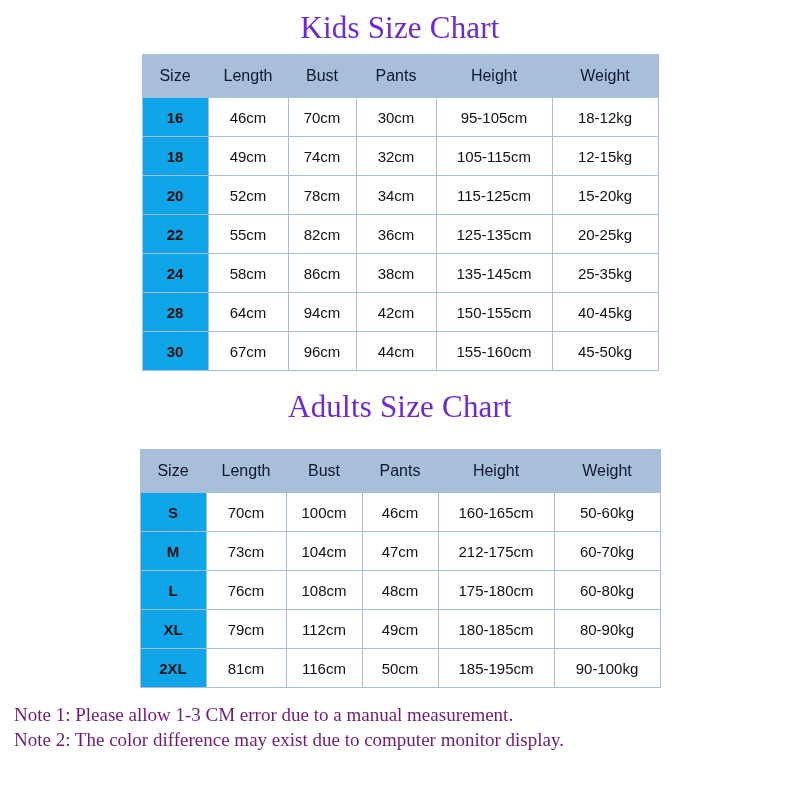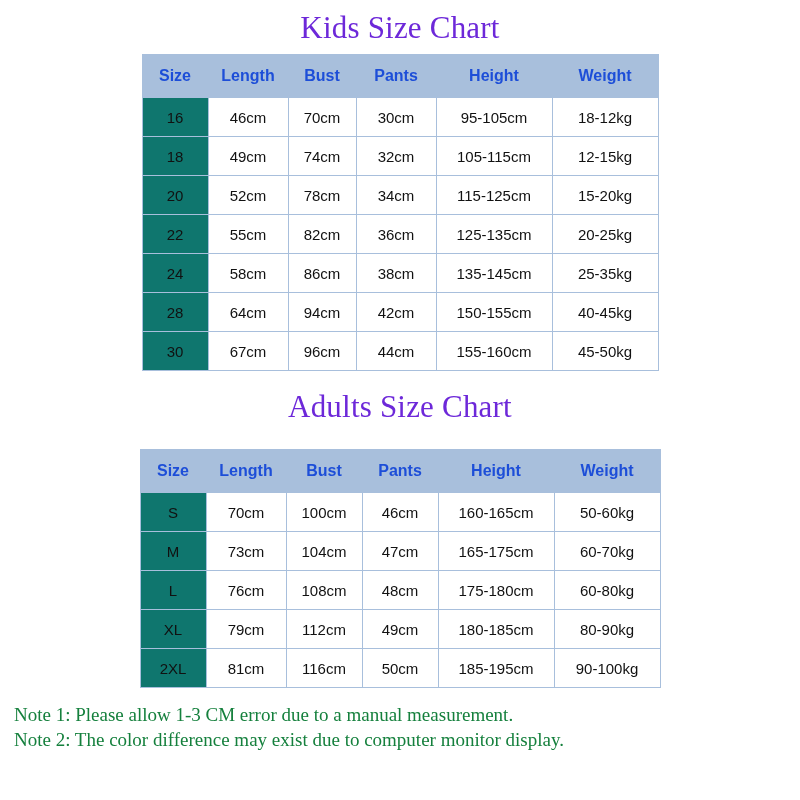--- a/index.html
+++ b/index.html
@@ -45,32 +45,32 @@
   table.size-table td {
     border: 1px solid #a8bfdc;
     font-size: 15px;
     text-align: center;
     vertical-align: middle;
     color: #111111;
     font-family: "Liberation Sans", sans-serif;
   }
   table.size-table thead th {
     background: #a8bfdc;
-    font-weight: bold;
+    font-weight: normal;
     height: 40px;
     font-size: 16px;
-    color: #1d4ed8;
+    color: #0f172a;
   }
   table.size-table tbody td {
     height: 36px;
     background: #ffffff;
   }
   table.size-table tbody td.size-cell {
-    background: #0f766e;
-    font-weight: normal;
+    background: #0ea5e9;
+    font-weight: bold;
   }
 
   
   #kids-table col.c0 { width: 66px; }
   #kids-table col.c1 { width: 80px; }
   #kids-table col.c2 { width: 68px; }
   #kids-table col.c3 { width: 80px; }
   #kids-table col.c4 { width: 116px; }
   #kids-table col.c5 { width: 106px; }
 
@@ -81,21 +81,21 @@
   #adults-table col.c3 { width: 76px; }
   #adults-table col.c4 { width: 116px; }
   #adults-table col.c5 { width: 106px; }
 
   .notes {
     margin-top: 14px;
     padding-left: 14px;
     font-family: "Liberation Serif", serif;
     font-size: 19px;
     line-height: 1.32;
-    color: #15803d;
+    color: #701a75;
   }
   .notes div { white-space: nowrap; }
 </style>
 </head>
 <body>
 
 <div class="page">
 
   <h1 class="chart-title" id="kids-title">Kids Size Chart</h1>
 
@@ -209,21 +209,21 @@
           <td>100cm</td>
           <td>46cm</td>
           <td>160-165cm</td>
           <td>50-60kg</td>
         </tr>
         <tr>
           <td class="size-cell">M</td>
           <td>73cm</td>
           <td>104cm</td>
           <td>47cm</td>
-          <td>165-175cm</td>
+          <td>212-175cm</td>
           <td>60-70kg</td>
         </tr>
         <tr>
           <td class="size-cell">L</td>
           <td>76cm</td>
           <td>108cm</td>
           <td>48cm</td>
           <td>175-180cm</td>
           <td>60-80kg</td>
         </tr>

